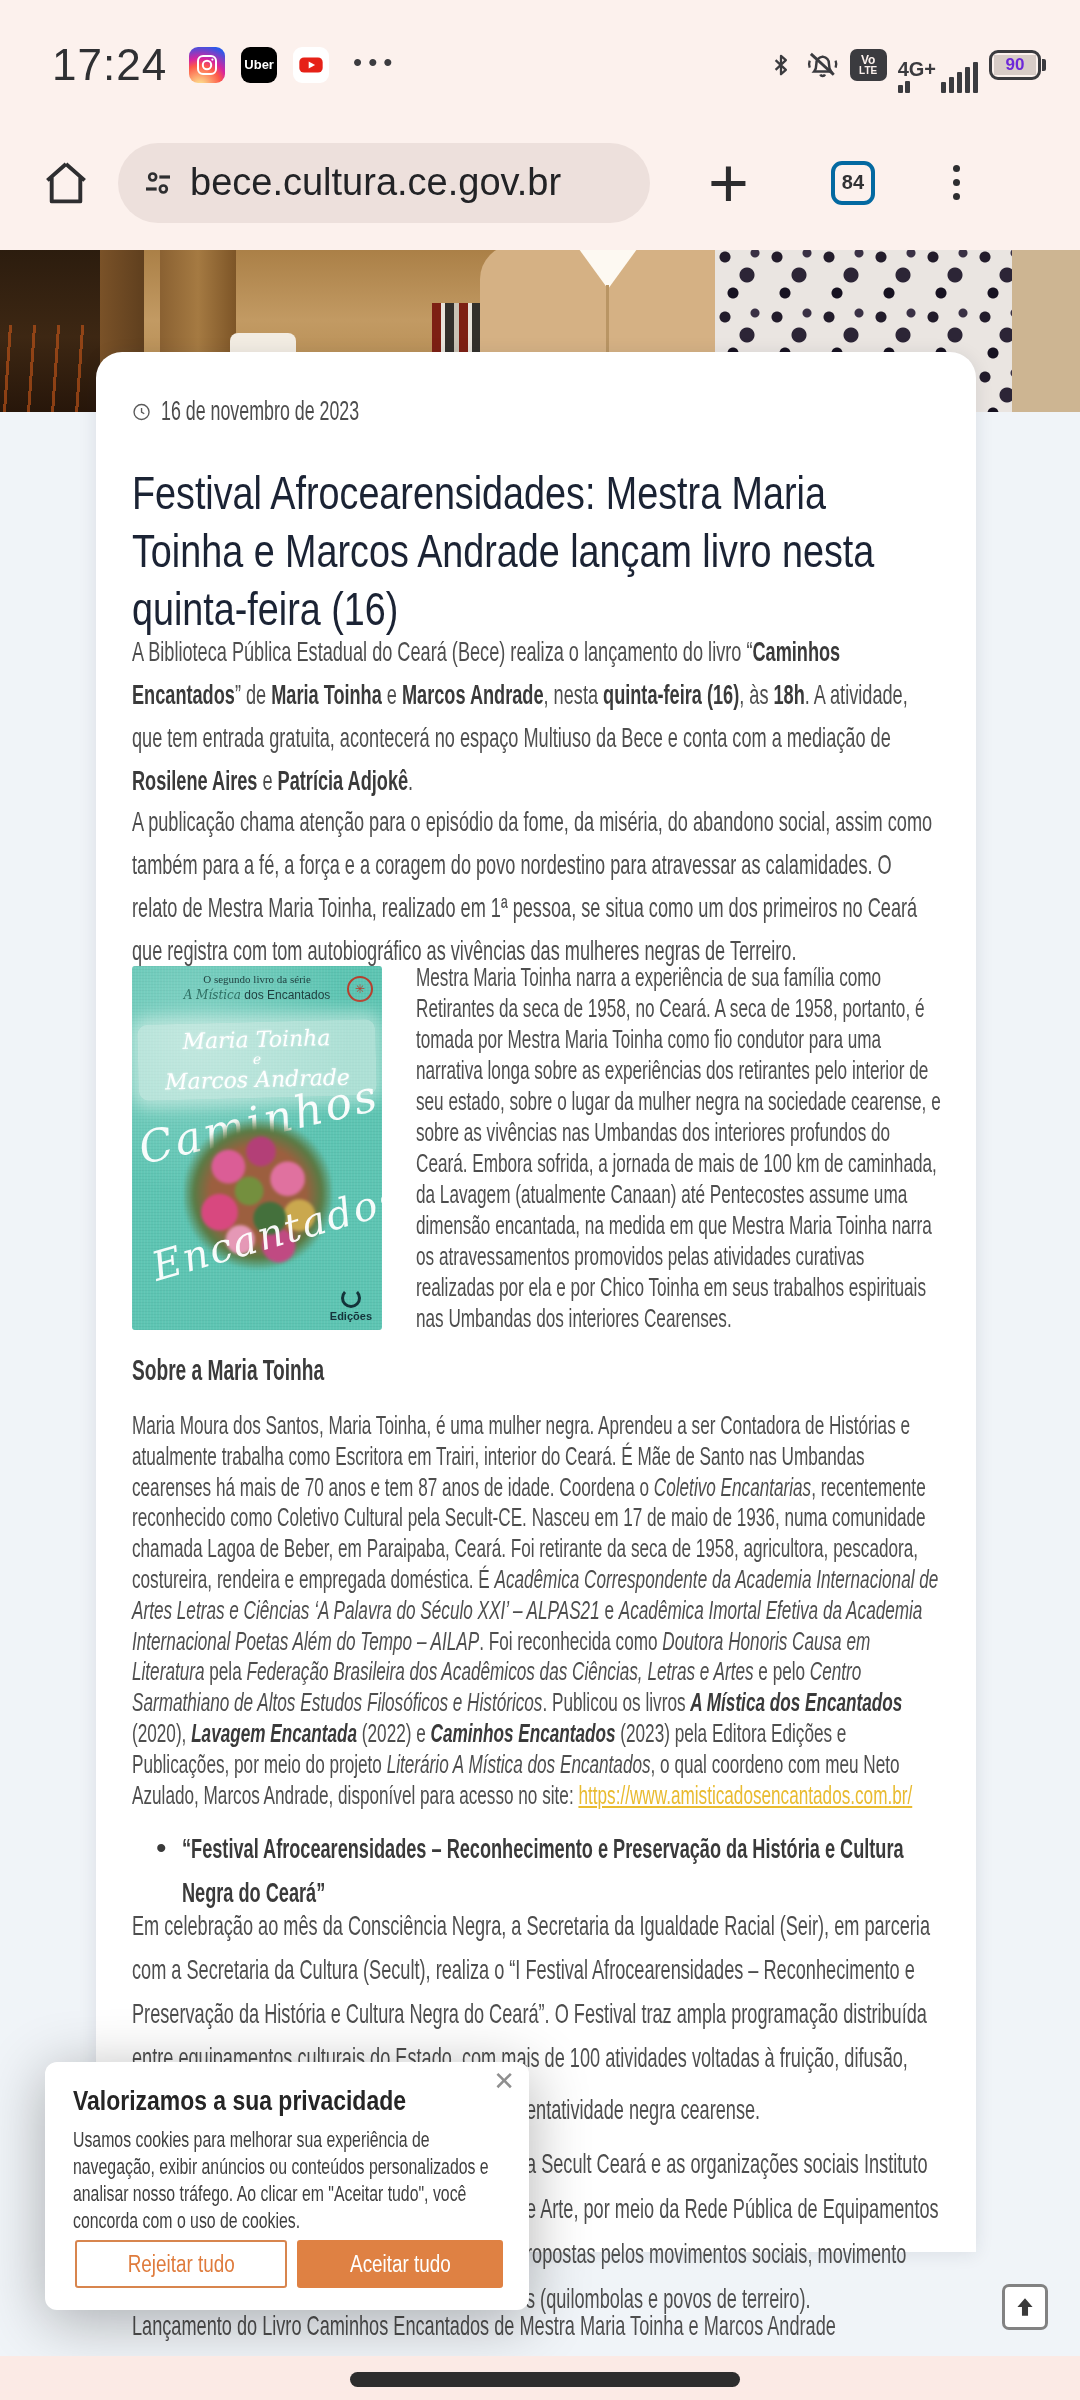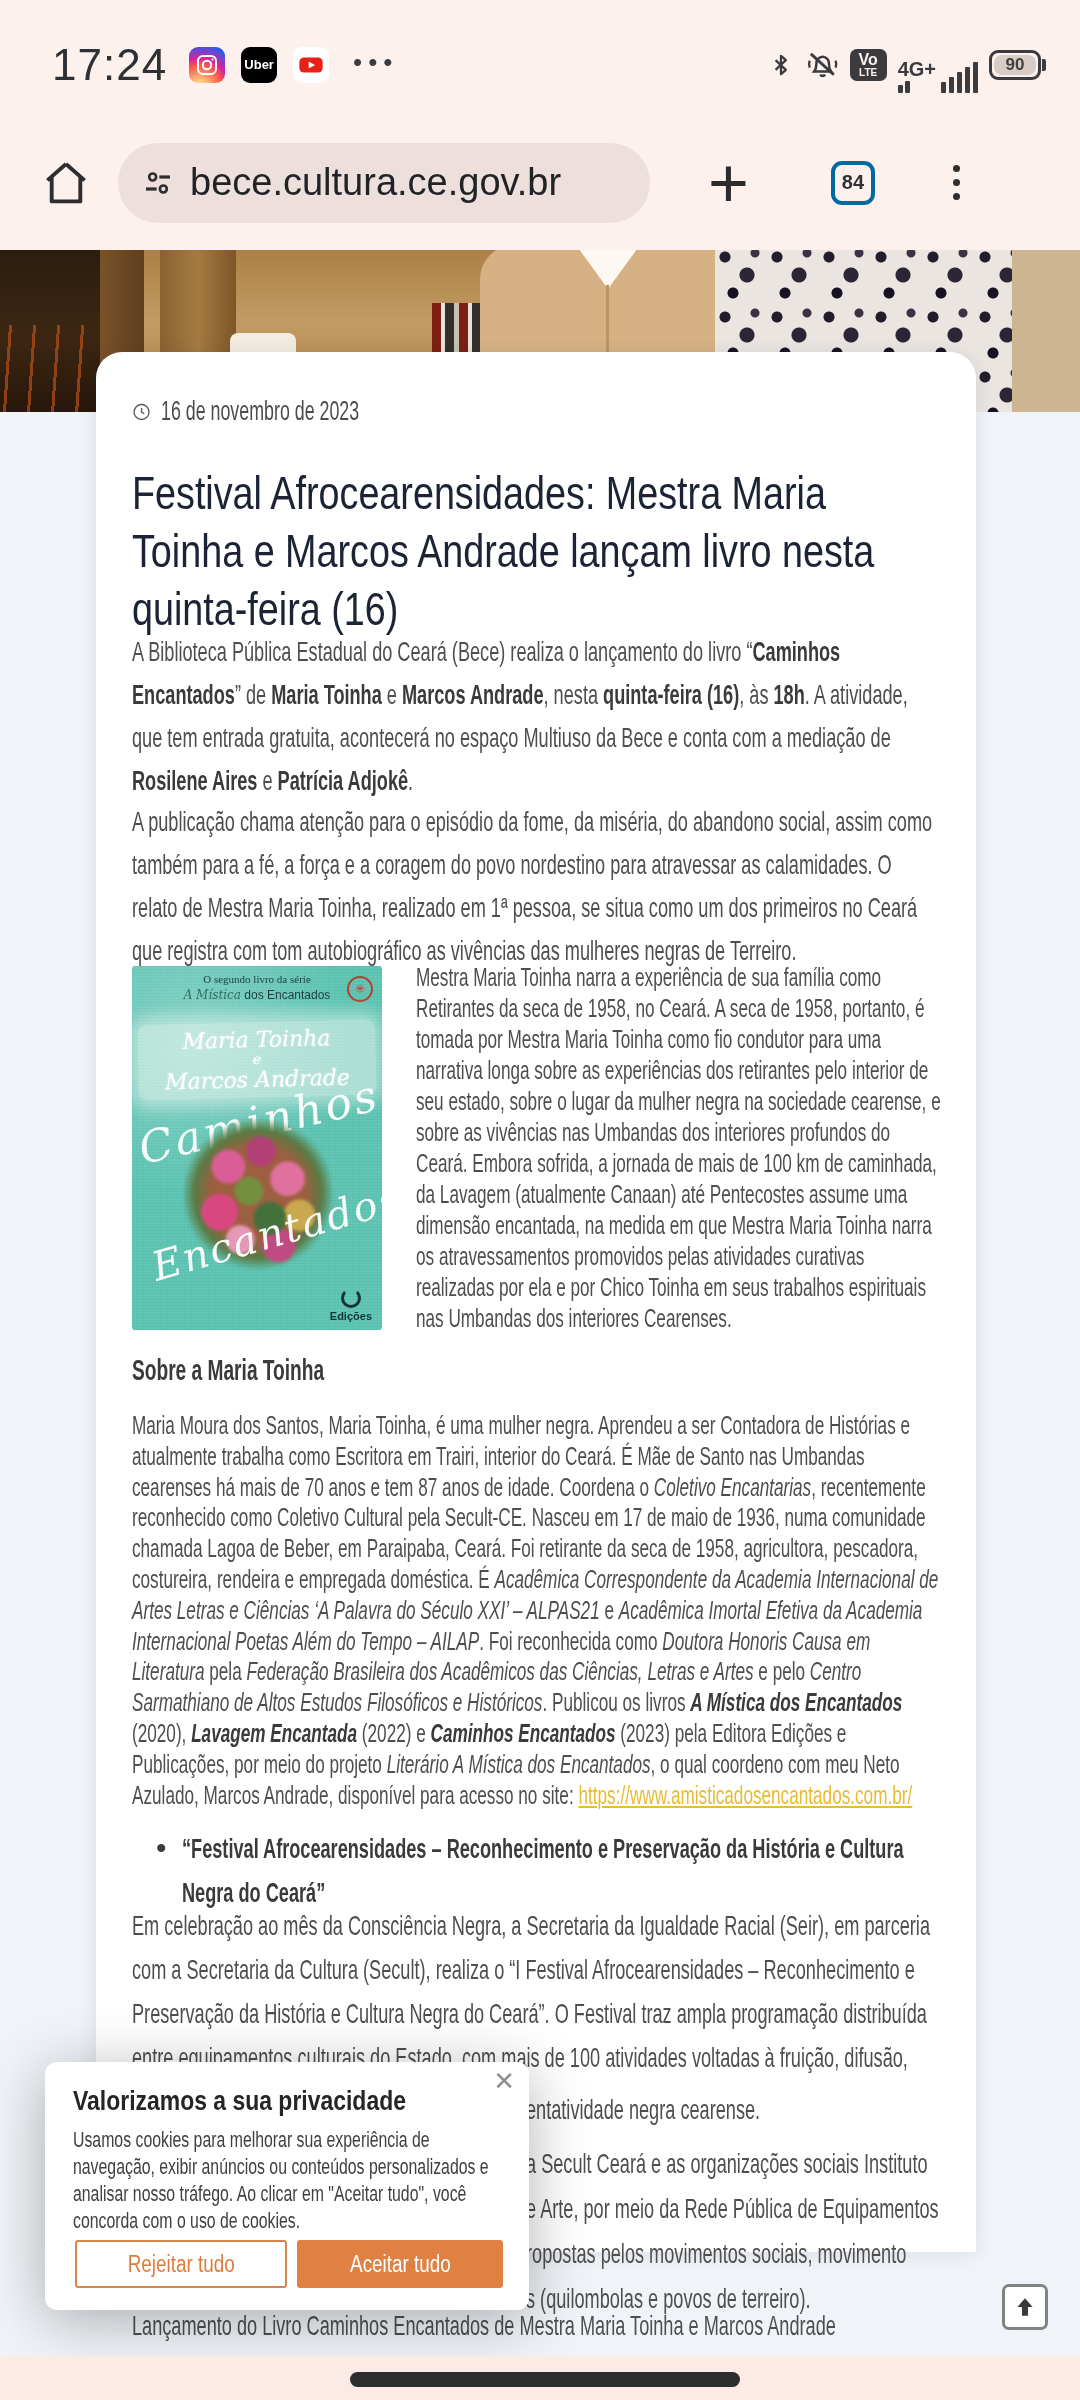--- a/index.html
+++ b/index.html
@@ -12,31 +12,31 @@
   .sb-time { font-size:44px; color:#2f3033; letter-spacing:1px; margin-right:22px; }
   .sb-left { display:flex; align-items:flex-start; gap:16px; }
   .notif-ico { width:36px; height:36px; border-radius:9px; display:flex; align-items:center; justify-content:center; }
   .ico-insta { background:radial-gradient(circle at 30% 110%, #fdf497 0%, #fd5949 45%, #d6249f 60%, #285AEB 90%); }
   .ico-uber  { background:#000; color:#fff; font-size:13px; font-weight:bold; }
   .ico-yt    { background:#fff; }
   .sb-dots { color:#3c3c40; font-size:26px; letter-spacing:6px; margin-left:8px; }
   .sb-right { margin-left:auto; display:flex; align-items:center; gap:11px; }
   .volte { background:#3b3b3f; color:#FCF1ED; border-radius:7px; width:37px; height:32px; display:flex; flex-direction:column; align-items:center; justify-content:center; font-weight:bold; line-height:1; }
   .volte span { display:block; }
-  .volte .v1 { font-size:16px; } .volte .v2 { font-size:10px; }
+  .volte .v1 { font-size:12px; } .volte .v2 { font-size:10px; }
   .net { display:flex; align-items:flex-end; gap:5px; }
   .net-l { display:flex; flex-direction:column; align-items:flex-start; }
   .net-4g { font-size:20px; color:#3b3b3f; font-weight:bold; line-height:1;margin-top:23px; }
   .minibars { display:flex; align-items:flex-end; gap:2px; margin-top:2px; }
   .minibars i { display:block; width:5px; background:#3b3b3f; border-radius:1px; }
   .bars { display:flex; align-items:flex-end; gap:3px; }
   .bars i { display:block; width:5px; background:#3b3b3f; border-radius:1px; }
   .battery { display:flex; align-items:center; }
   .bat-body { width:52px; height:30px; border:3px solid #3b3b3f; border-radius:9px; background:#FCF1ED; padding:2px; }
-  .bat-fill { width:100%; height:100%; background:#d8ccc7; border-radius:8px; display:flex; align-items:center; justify-content:center; font-size:17px; font-weight:bold; color:#404040; }
+  .bat-fill { width:100%; height:100%; background:#d8ccc7; border-radius:0; display:flex; align-items:center; justify-content:center; font-size:17px; font-weight:bold; color:#6d28d9; }
   .bat-nub { width:4px; height:12px; background:#3b3b3f; border-radius:0 2px 2px 0; margin-left:1px; }
 
   
   .toolbar { position:absolute; left:0; top:115px; width:1080px; height:135px; background:#FCF1ED; display:flex; align-items:center; padding:0 30px; z-index:10; }
   .tb-home { width:52px; height:52px; margin-left:10px; }
   .urlpill { display:flex; align-items:center; margin-left:26px; width:532px; height:80px; background:#EDE0DC; border-radius:40px; padding:0 24px; }
   .url-text { font-size:38px; color:#222326; margin-left:16px; white-space:nowrap; }
   .tb-plus { font-size:70px; font-weight:200; color:#2c2c2e; margin-left:58px; line-height:0.8; }
   .tabbox { width:44px; height:44px; border:4px solid #0369a1; border-radius:11px; display:flex; align-items:center; justify-content:center; font-size:20px; font-weight:bold; color:#323234; margin-left:82px; }
   .kebab { display:flex; flex-direction:column; gap:7px; margin-left:78px; }

